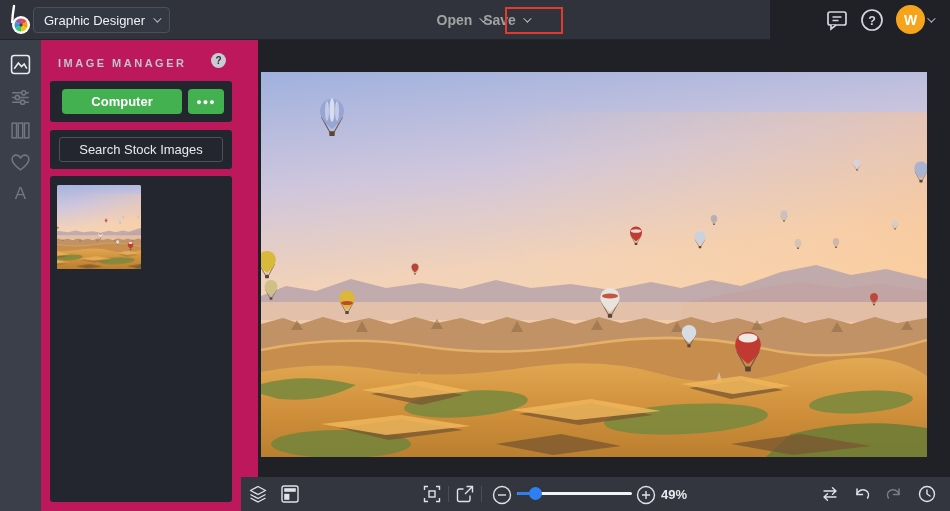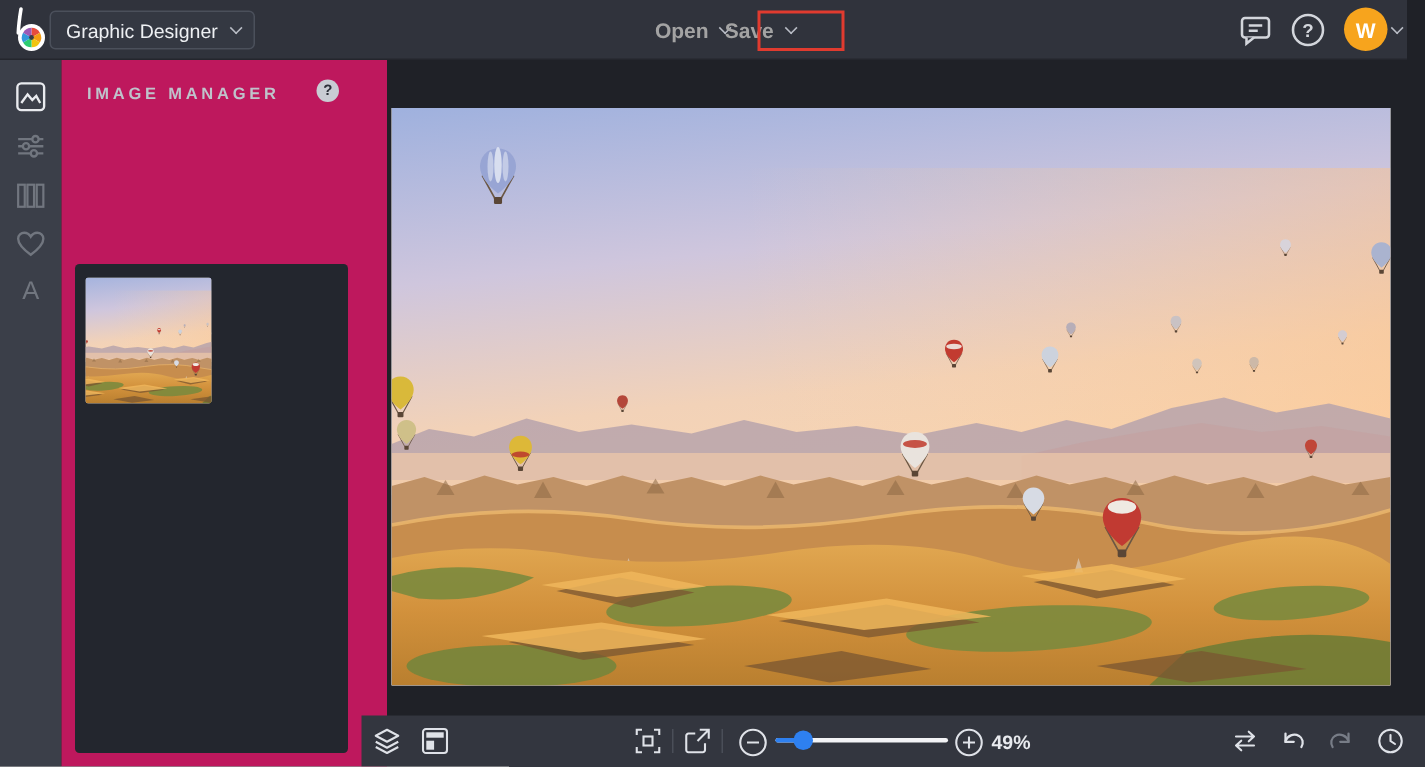--- a/index.html
+++ b/index.html
@@ -1,21 +1,21 @@
 <!DOCTYPE html>
 <html><head>
 <meta charset="utf-8">
 <style>
   * { margin:0; padding:0; box-sizing:border-box; }
   html,body { width:950px; height:511px; }
   body { font-family:"Liberation Sans", sans-serif; background:#1f2127; overflow:hidden; position:relative; }
   .abs { position:absolute; }
 
   
-  #topbar { left:0; top:0; width:938px; height:40px; background:#30333c; border-bottom:1px solid #24262d; z-index:30; }
+  #topbar { left:0; top:0; width:770px; height:40px; background:#30333c; border-bottom:1px solid #24262d; z-index:30; }
   .menu-btn { left:33px; top:7px; height:26px; padding:0 10px; display:flex; align-items:center; gap:8px;
     background:#343842; border:1px solid #4b505b; border-radius:4px; color:#eef0f3; font-size:13px; cursor:pointer; }
   .txt-btn { top:7px; height:26px; display:flex; align-items:center; justify-content:center; gap:7px;
     color:#a3a3a3; font-size:14px; font-weight:700; cursor:pointer; }
   .chev { width:6px; height:6px; border-right:1.5px solid #b9bdc6; border-bottom:1.5px solid #b9bdc6;
     transform:rotate(45deg) translateY(-2px); display:inline-block; }
   #save-highlight { left:505px; top:7px; width:58px; height:27px; border:2px solid #e03b2f; z-index:31; pointer-events:none; }
   .top-icon { top:8px; width:24px; height:24px; color:#d3d6dc; cursor:pointer; }
   #avatar { left:896px; top:5px; width:29px; height:29px; border-radius:50%; background:#f7a41d; color:#fff;
     font-size:14px; font-weight:700; display:flex; align-items:center; justify-content:center; cursor:pointer; }
@@ -259,21 +259,28 @@
     <span>A</span>
   </div>
 </div>
 
 <div id="panel" class="abs">
   <div id="panel-title" class="abs">IMAGE MANAGER</div>
   <div id="panel-help" class="abs">
     <span>?</span>
   </div>
 
-
+  <div id="strip-upload" class="abs strip">
+    <button id="computer-btn" class="abs">Computer</button>
+    <button id="more-btn" class="abs">●●●</button>
+  </div>
+
+  <div id="strip-search" class="abs strip">
+    <button id="search-btn" class="abs">Search Stock Images</button>
+  </div>
 
   <div id="strip-list" class="abs strip">
     <div id="thumb" class="abs">
       <svg width="84" height="84" viewBox="150 0 385 385" preserveAspectRatio="xMidYMid slice">
         <use href="#cappadocia-scene"></use>
       </svg>
     </div>
   </div>
 </div>
 

